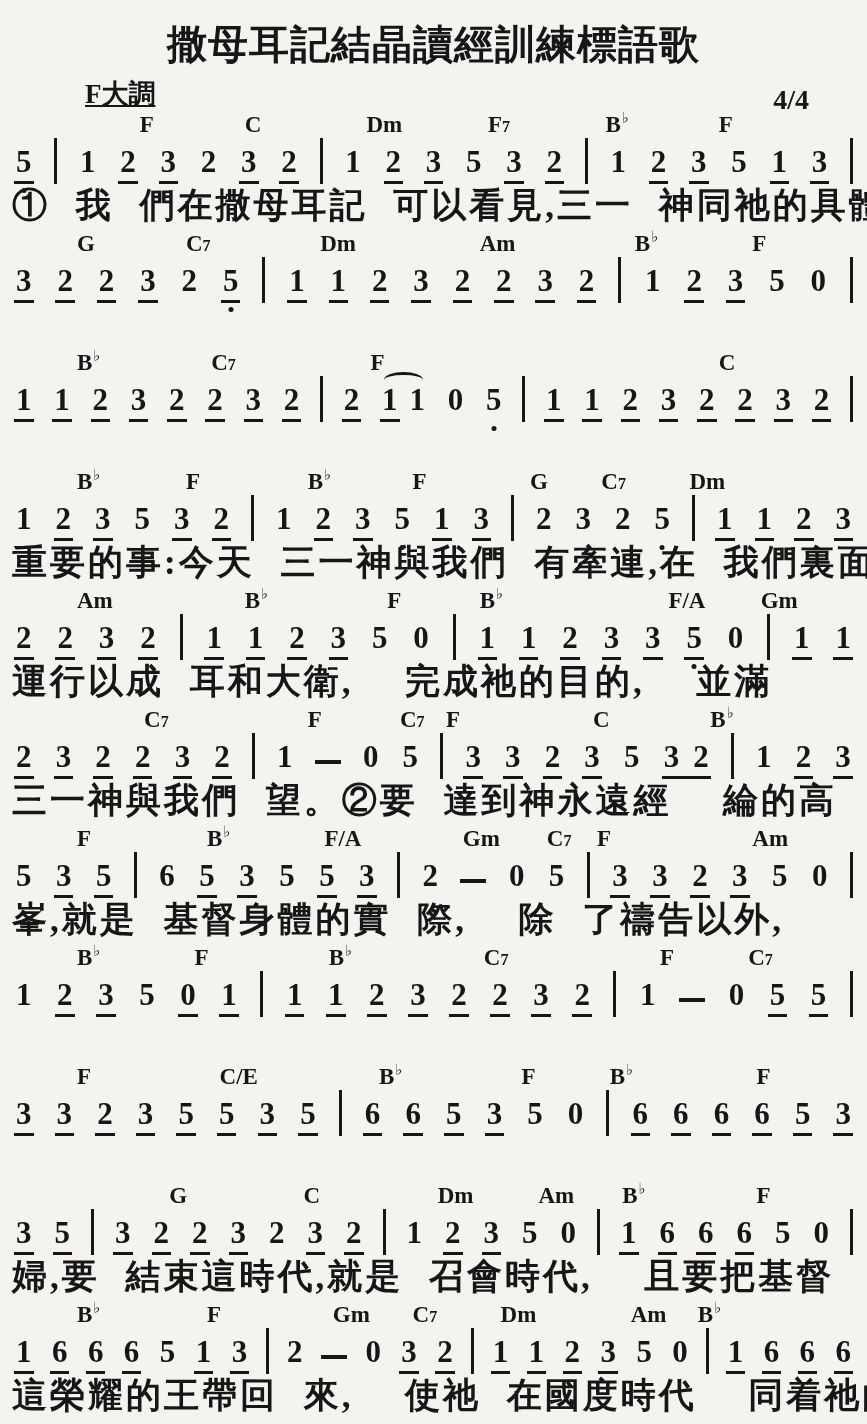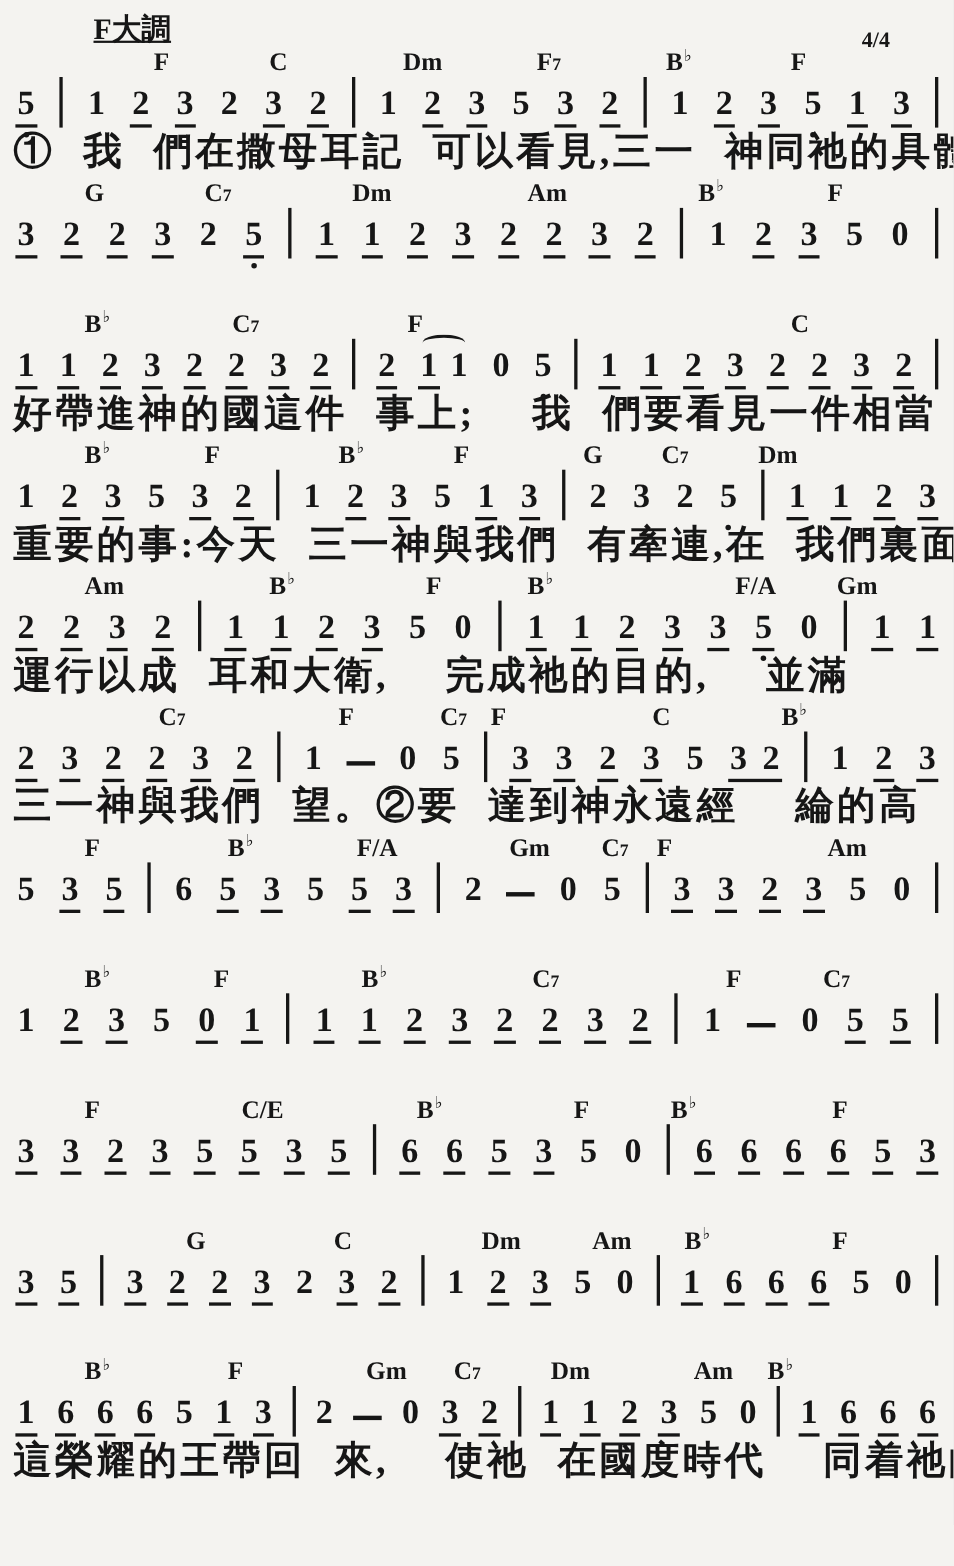--- a/index.html
+++ b/index.html
@@ -2,21 +2,21 @@
 <html><head>
 <meta charset="utf-8">
 <style>
   html,body{margin:0;padding:0;background:#e8e8e6;}
   .page{width:867px;height:1424px;background:#f4f3f0;color:#161616;overflow:hidden;
         font-family:"Liberation Serif","DejaVu Serif",serif;}
   .title{padding-top:22px;text-align:center;font-size:40px;font-weight:bold;
          letter-spacing:1px;line-height:46px;white-space:nowrap;}
   .meta{position:relative;height:34px;margin-top:8px;font-weight:bold;}
   .meta .key{position:absolute;left:85px;top:0;font-size:27px;text-decoration:underline;}
-  .meta .time{position:absolute;right:58px;top:18px;font-size:20px;}
+  .meta .time{position:absolute;right:58px;top:8px;font-size:28px;}
   .sheet{margin-top:2px;}
   .system{height:119px;}
   .chord-row{position:relative;height:24px;margin:0 14px;}
   .chord{position:absolute;bottom:-2px;font-size:23px;font-weight:bold;white-space:nowrap;}
   .chord .fl{font-size:15px;position:relative;top:-9px;margin-left:1px;}
   .chord .s7{font-size:16px;}
   .note-row{display:flex;justify-content:space-between;align-items:flex-end;
             height:48px;padding:0 14px;}
   .tk{position:relative;display:flex;align-items:flex-end;}
   .d{display:block;font-size:31px;line-height:31px;font-weight:bold;
@@ -35,20 +35,21 @@
   .grp.tie .d:last-child{margin-right:0;}
   .grp.tie::before{content:"";position:absolute;top:-12px;left:4px;right:4px;height:13px;
      border-top:3px solid #161616;border-radius:50%;}
   .lyric-row{height:47px;line-height:44px;padding-left:12px;font-size:35px;font-weight:bold;
      letter-spacing:3px;word-spacing:14px;white-space:pre;overflow:hidden;}
 </style>
 </head>
 <body>
 
 <div class="page">
+  <div class="title">撒母耳記結晶讀經訓練標語歌</div>
   <div class="meta">
     <span class="key">F大調</span>
     <span class="time">4/4</span>
   </div>
   <div class="sheet" id="sheet">
       <div class="system">
         <div class="chord-row">
           <span class="chord" style="left: 15%;">F</span>
           <span class="chord" style="left: 27.5%;">C</span>
           <span class="chord" style="left: 42%;">Dm</span>
@@ -259,21 +260,20 @@
             <span class="d u">2</span>
           </span>
           <span class="tk">
             <span class="d u">3</span>
           </span>
           <span class="tk">
             <span class="d u">2</span>
           </span>
           <span class="bar"></span>
         </div>
-        <div class="lyric-row">好帶進神的國這件 事上;  我 們要看見一件相當</div>
       </div>
       <div class="system">
         <div class="chord-row">
           <span class="chord" style="left: 7.5%;">B<span class="fl">♭</span></span>
           <span class="chord" style="left: 20.5%;">F</span>
           <span class="chord" style="left: 35%;">B<span class="fl">♭</span></span>
           <span class="chord" style="left: 47.5%;">F</span>
           <span class="chord" style="left: 61.5%;">G</span>
           <span class="chord" style="left: 70%;">C<span class="s7">7</span></span>
           <span class="chord" style="left: 80.5%;">Dm</span>
@@ -554,20 +554,21 @@
             <span class="d u">3</span>
           </span>
           <span class="tk">
             <span class="d">5</span>
           </span>
           <span class="tk">
             <span class="d">0</span>
           </span>
           <span class="bar"></span>
         </div>
+        <div class="lyric-row">峯,就是 基督身體的實 際,  除 了禱告以外,</div>
       </div>
       <div class="system">
         <div class="chord-row">
           <span class="chord" style="left: 7.5%;">B<span class="fl">♭</span></span>
           <span class="chord" style="left: 21.5%;">F</span>
           <span class="chord" style="left: 37.5%;">B<span class="fl">♭</span></span>
           <span class="chord" style="left: 56%;">C<span class="s7">7</span></span>
           <span class="chord" style="left: 77%;">F</span>
           <span class="chord" style="left: 87.5%;">C<span class="s7">7</span></span>
         </div>
@@ -774,20 +775,21 @@
             <span class="d u">6</span>
           </span>
           <span class="tk">
             <span class="d">5</span>
           </span>
           <span class="tk">
             <span class="d">0</span>
           </span>
           <span class="bar"></span>
         </div>
+        <div class="lyric-row">婦,要 結束這時代,就是 召會時代,  且要把基督</div>
       </div>
       <div class="system">
         <div class="chord-row">
           <span class="chord" style="left: 7.5%;">B<span class="fl">♭</span></span>
           <span class="chord" style="left: 23%;">F</span>
           <span class="chord" style="left: 38%;">Gm</span>
           <span class="chord" style="left: 47.5%;">C<span class="s7">7</span></span>
           <span class="chord" style="left: 58%;">Dm</span>
           <span class="chord" style="left: 73.5%;">Am</span>
           <span class="chord" style="left: 81.5%;">B<span class="fl">♭</span></span>

